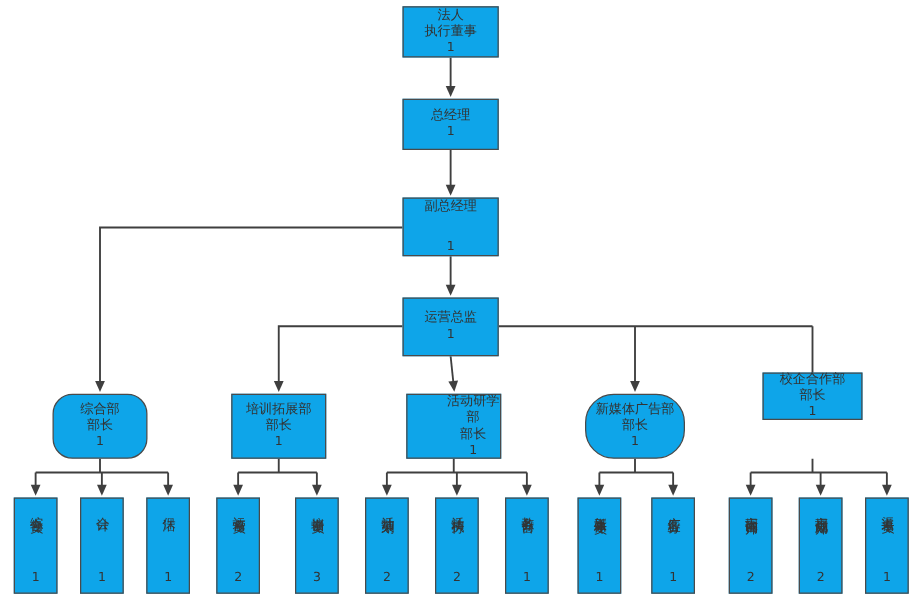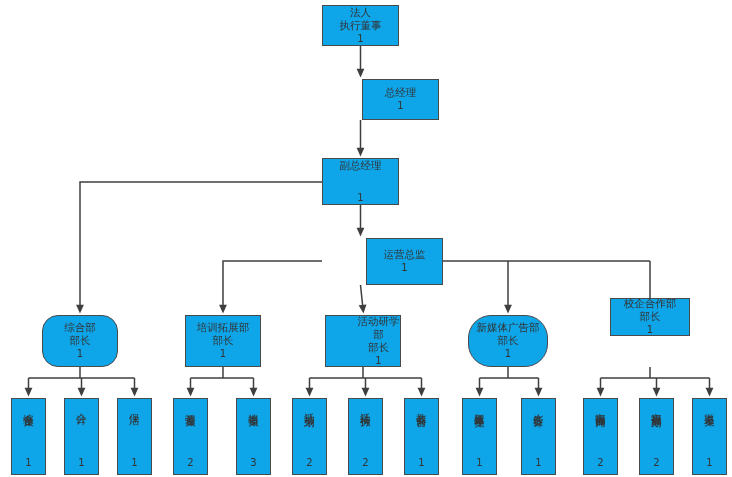--- a/index.html
+++ b/index.html
@@ -118,29 +118,29 @@
         <path d="M709.5,378 L709.5,392" marker-end="url(#arrowhead)"></path>
       </g>
   </svg>
 
   <div id="nodes-layer">
       <div class="node wide" style="left: 322px; top: 5px; width: 77px; height: 41px;">
         <div class="title">法人
 执行董事</div>
         <div class="count">1</div>
       </div>
-      <div class="node wide" style="left: 322px; top: 79px; width: 77px; height: 41px; margin-left: 40px;">
+      <div class="node wide" style="left: 322px; top: 79px; width: 77px; height: 41px;">
         <div class="title">总经理</div>
         <div class="count">1</div>
       </div>
       <div class="node wide" style="left: 322px; top: 158px; width: 77px; height: 47px; gap: 19px;">
         <div class="title">副总经理</div>
         <div class="count">1</div>
       </div>
-      <div class="node wide" style="left: 322px; top: 238px; width: 77px; height: 47px; margin-left: 44px;">
+      <div class="node wide" style="left: 322px; top: 238px; width: 77px; height: 47px;">
         <div class="title">运营总监</div>
         <div class="count">1</div>
       </div>
       <div class="node wide" style="left: 42px; top: 315px; width: 76px; height: 52px; border-radius: 16px;">
         <div class="title">综合部
 部长</div>
         <div class="count">1</div>
       </div>
       <div class="node wide" style="left: 185px; top: 315px; width: 76px; height: 52px;">
         <div class="title">培训拓展部

